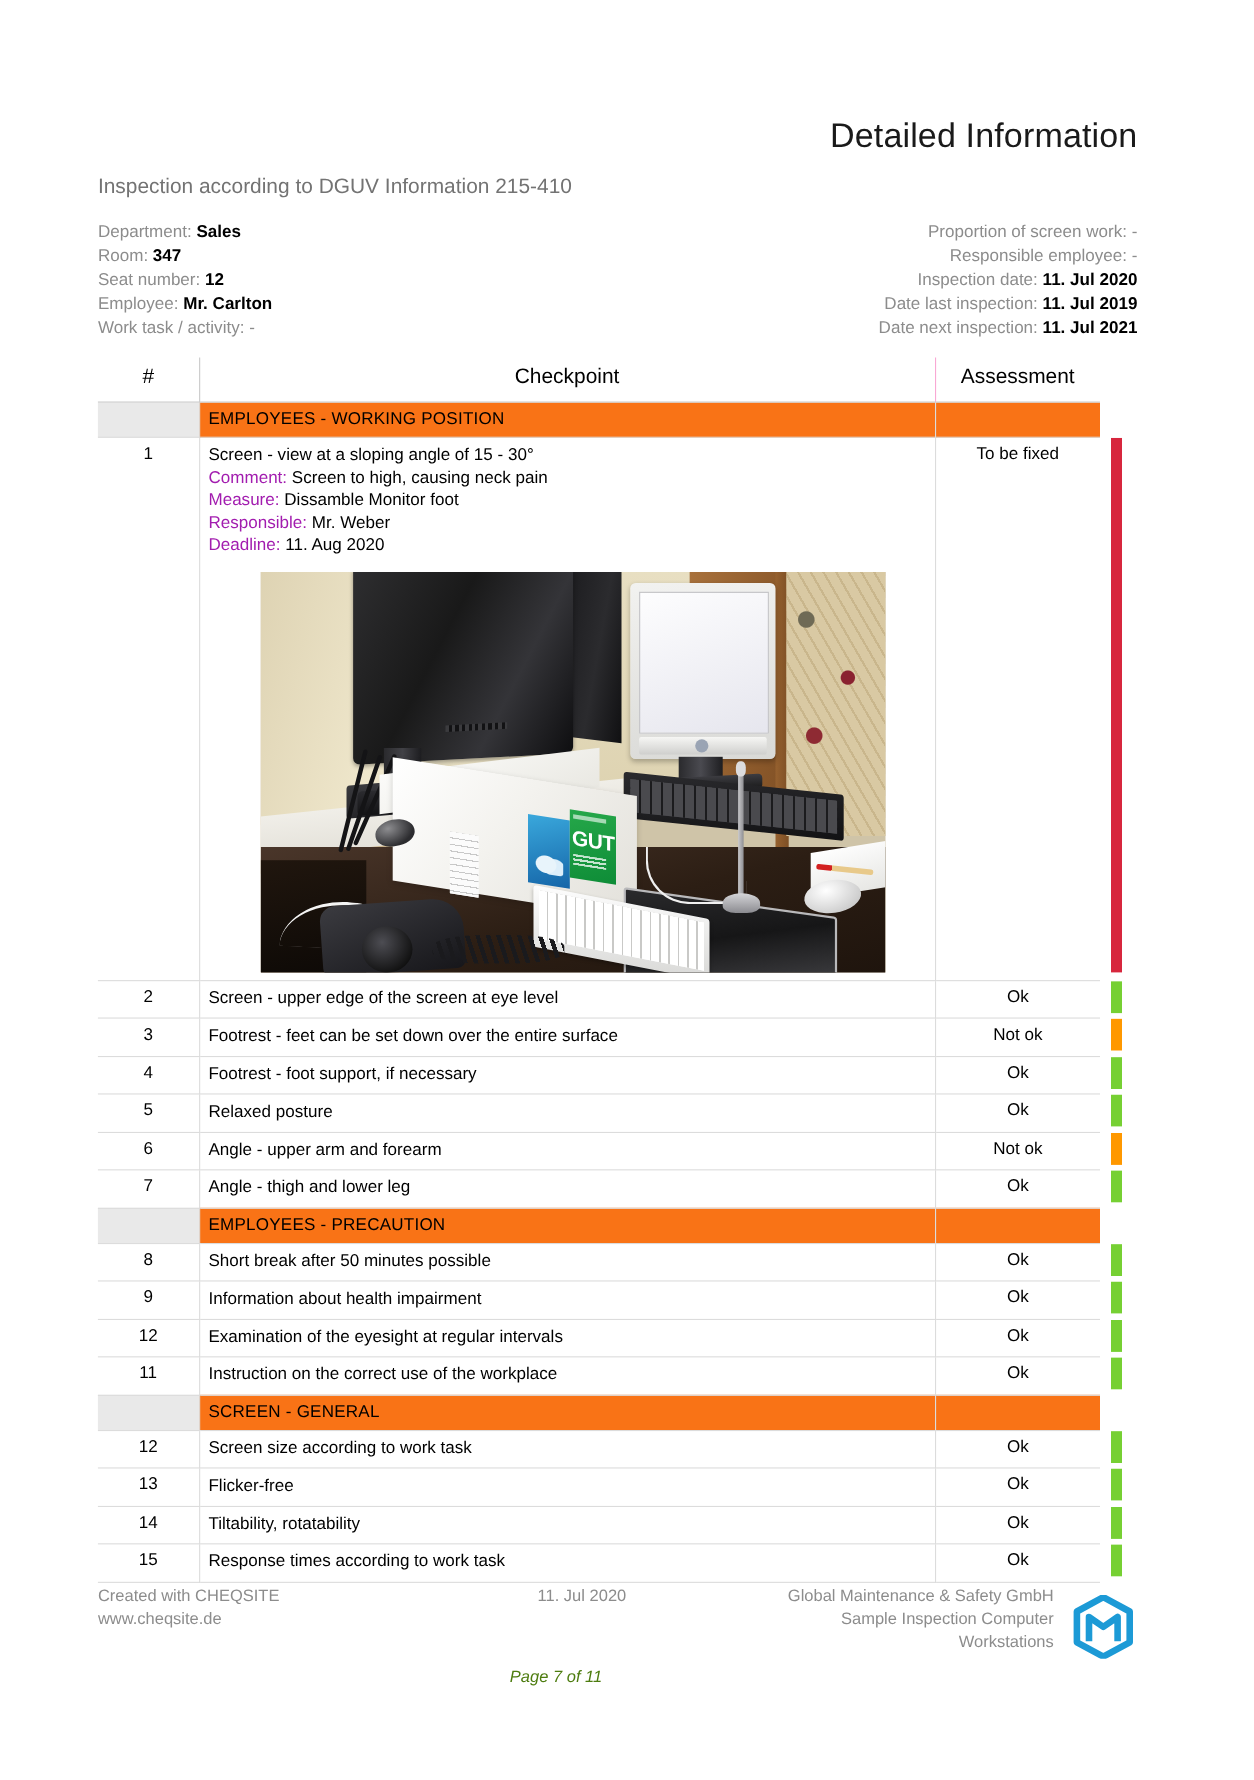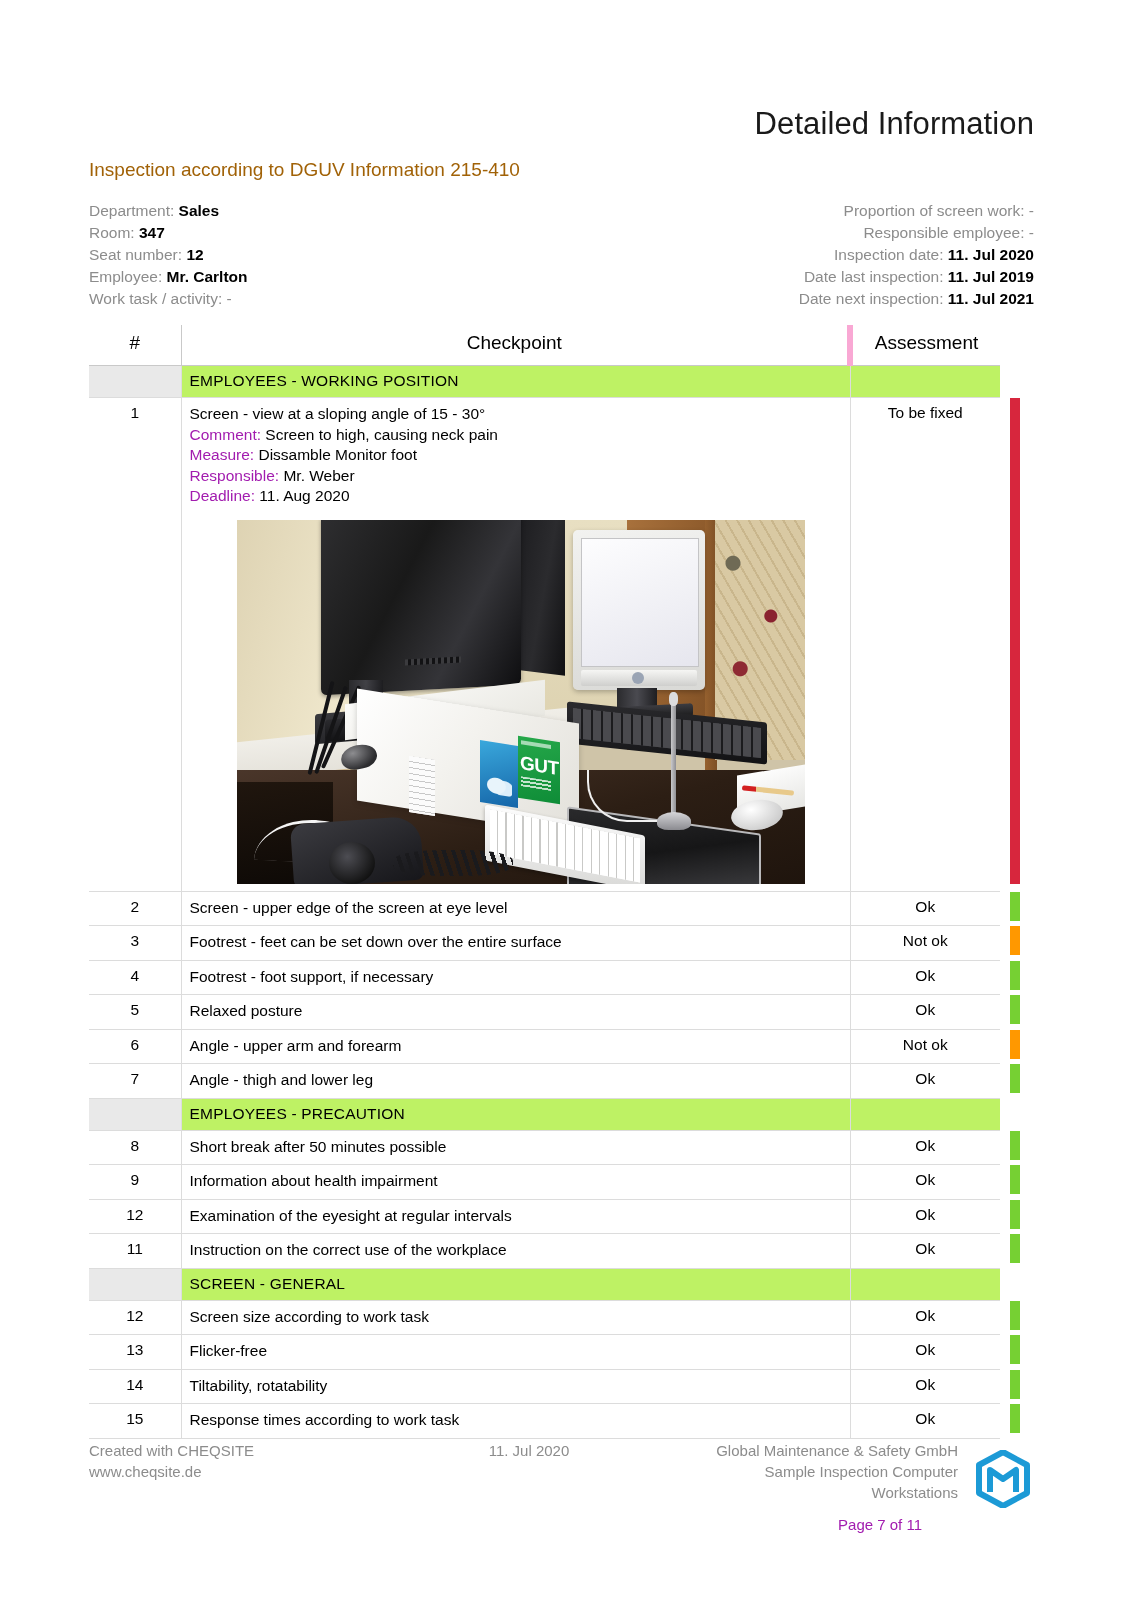--- a/index.html
+++ b/index.html
@@ -46,21 +46,21 @@
     padding-top: 17px;
     line-height: 1.2;
     color: #1a1a1a;
   }
   .h3 {
     font-size: 19px;
     font-weight: 400;
     margin: 0;
     padding-top: 17px;
     line-height: 1.2;
-    color: #a16207;
+    color: #737373;
   }
 
   
   .meta {
     display: flex;
     justify-content: space-between;
     margin-top: 18px;
     font-size: 15.5px;
     line-height: 22.1px;
   }
@@ -84,36 +84,36 @@
   .tbl col.c-bar { width: 34px; }
 
   .tbl th {
     font-weight: 400;
     font-size: 19px;
     padding: 7px 6px 11px 6px;
     vertical-align: middle;
     border-bottom: 1.5px solid #c9c9c9;
   }
   .tbl th.th-num { text-align: center; border-right: 1px solid #c9c9c9; }
-  .tbl th.th-chk { text-align: center; border-right: 6px solid #f9a8d4; margin-left: 21px; }
+  .tbl th.th-chk { text-align: center; border-right: 1px solid #f9a8d4; margin-left: 21px; }
   .tbl th.th-ass { text-align: center; }
   .tbl th.th-bar { border: none; }
 
   .tbl td {
     border-bottom: 1px solid #dcdcdc;
     vertical-align: top;
     padding: 6px 8px 7px 8px;
   }
   td.c-num  { text-align: center; border-right: 1px solid #dcdcdc; }
   td.c-chk  { text-align: left;  border-right: 1px solid #dcdcdc; }
   td.c-ass  { text-align: center; }
   td.c-bar  { padding: 0; border-bottom: 1px solid #ffffff; }
 
   tr.section td {
-    background: #bef264;
+    background: #f97316;
     border-bottom: 1px solid #dcdcdc;
   }
   tr.section td.c-num { background: #e9e9e9; border-right: 1px solid #dcdcdc; }
   tr.section td.c-bar { background: #ffffff; border-bottom: 1px solid #ffffff; }
   .section-label {
     font-size: 15.5px;
     letter-spacing: 0.2px;
   }
 
   .bar {
@@ -324,25 +324,26 @@
   .f-left { width: 330px; }
   .f-mid { width: 220px; text-align: center; padding-top: 0; }
   .f-right { flex: 1; text-align: right; padding-right: 14px; }
   .f-logo { width: 62px; display: flex; align-items: flex-start; justify-content: center;
             padding-top: 10px; }
   .pagenum {
     position: absolute;
     left: 89px;
     top: 1516px;
     width: 945px;
-    text-align: right;
+    text-align: center;
     font-size: 15px;
-    color: #a21caf;
+    color: #4d7c0f;
     padding-right: 112px;
     box-sizing: border-box;
+    font-style: italic;
   }
 </style>
 </head>
 <body>
 
 <div class="page">
 
   <div class="content">
 
     <h1 class="h1">Detailed Information</h1>

